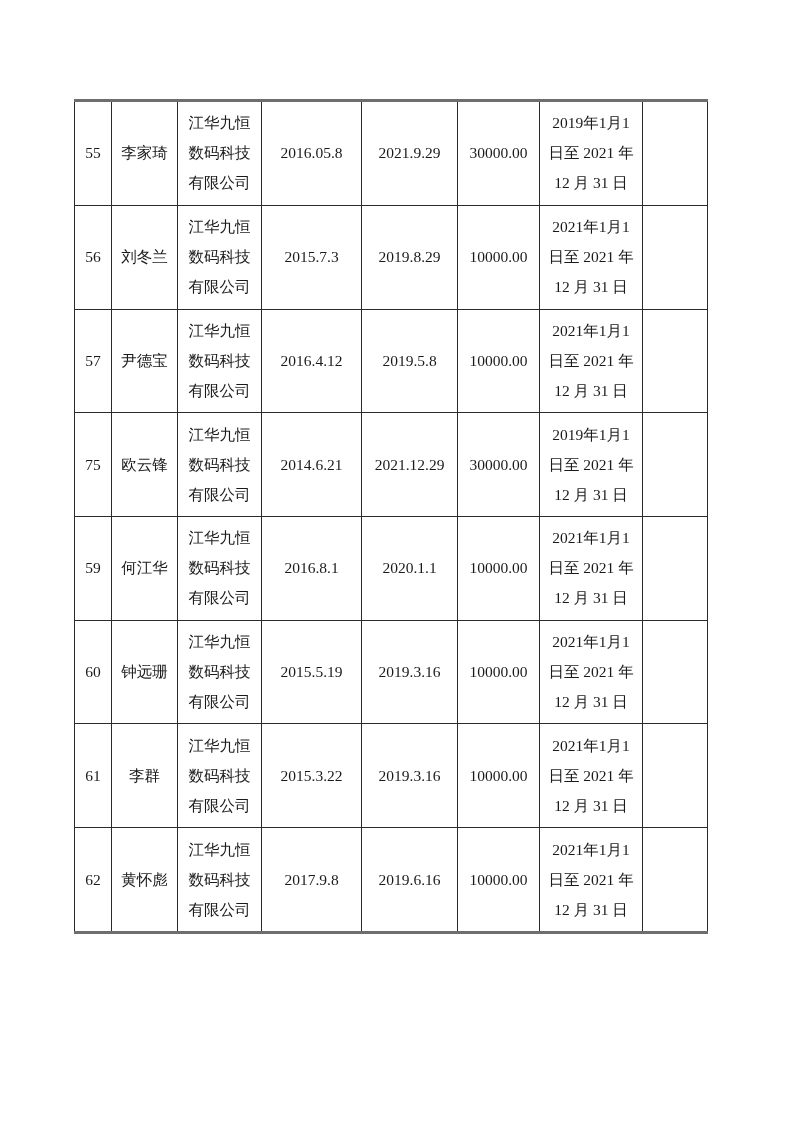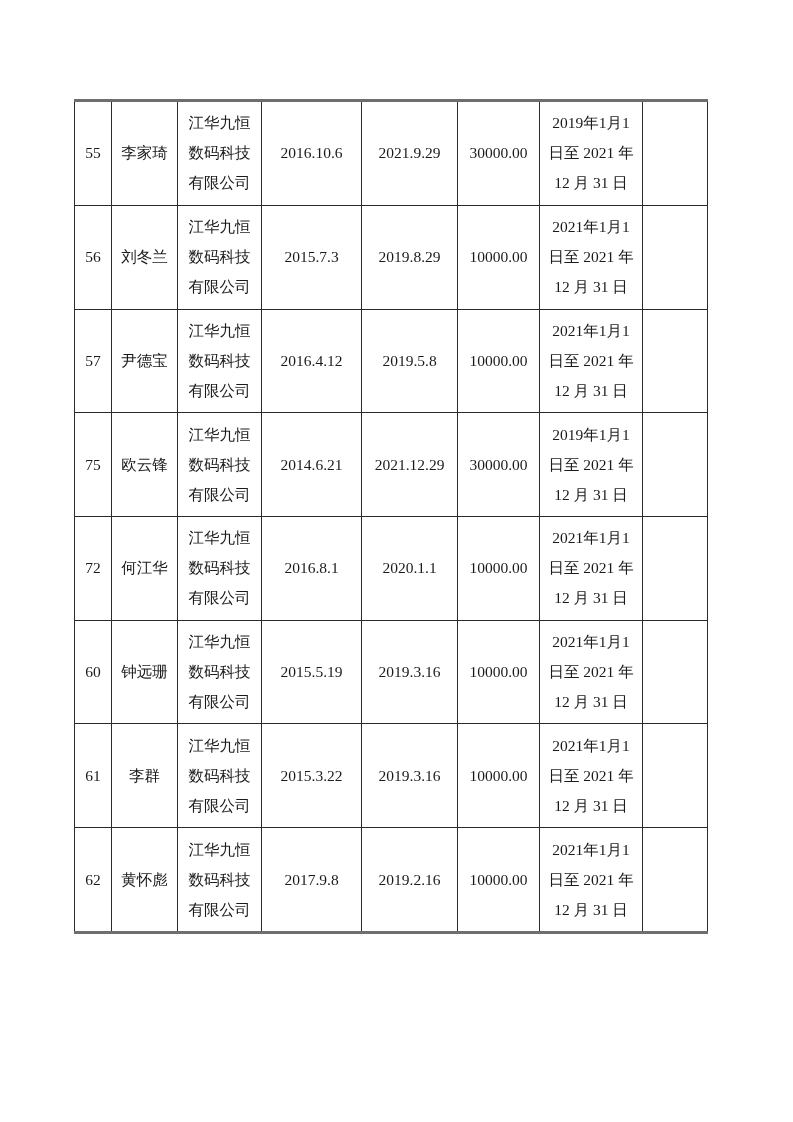--- a/index.html
+++ b/index.html
@@ -70,21 +70,21 @@
         <col class="c-period">
         <col class="c-note">
     </colgroup>
     <tbody>
       <tr>
         <td>55</td>
         <td>李家琦</td>
         <td class="pre">江华九恒
 数码科技
 有限公司</td>
-        <td>2016.10.6</td>
+        <td>2016.05.8</td>
         <td>2021.9.29</td>
         <td>30000.00</td>
         <td class="pre">2019年1月1
 日至 2021 年
 12 月 31 日</td>
         <td></td>
       </tr>
       <tr>
         <td>56</td>
         <td>刘冬兰</td>
@@ -121,21 +121,21 @@
 有限公司</td>
         <td>2014.6.21</td>
         <td>2021.12.29</td>
         <td>30000.00</td>
         <td class="pre">2019年1月1
 日至 2021 年
 12 月 31 日</td>
         <td></td>
       </tr>
       <tr>
-        <td>72</td>
+        <td>59</td>
         <td>何江华</td>
         <td class="pre">江华九恒
 数码科技
 有限公司</td>
         <td>2016.8.1</td>
         <td>2020.1.1</td>
         <td>10000.00</td>
         <td class="pre">2021年1月1
 日至 2021 年
 12 月 31 日</td>
@@ -169,21 +169,21 @@
 12 月 31 日</td>
         <td></td>
       </tr>
       <tr>
         <td>62</td>
         <td>黄怀彪</td>
         <td class="pre">江华九恒
 数码科技
 有限公司</td>
         <td>2017.9.8</td>
-        <td>2019.2.16</td>
+        <td>2019.6.16</td>
         <td>10000.00</td>
         <td class="pre">2021年1月1
 日至 2021 年
 12 月 31 日</td>
         <td></td>
       </tr>
     </tbody>
   </table>
 </div>
 

